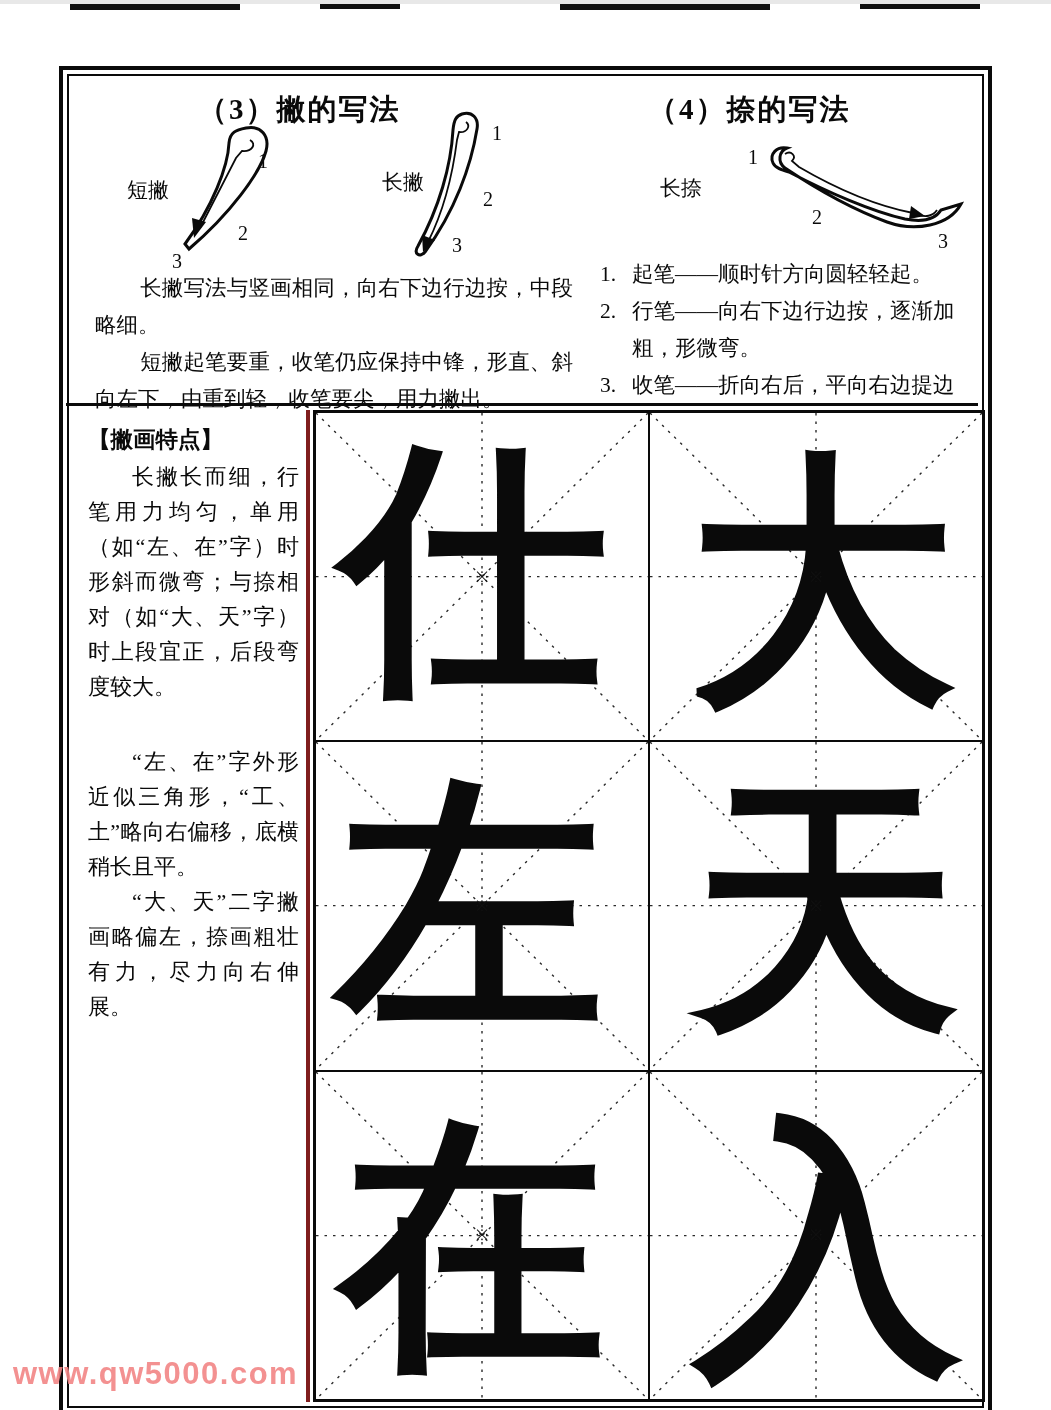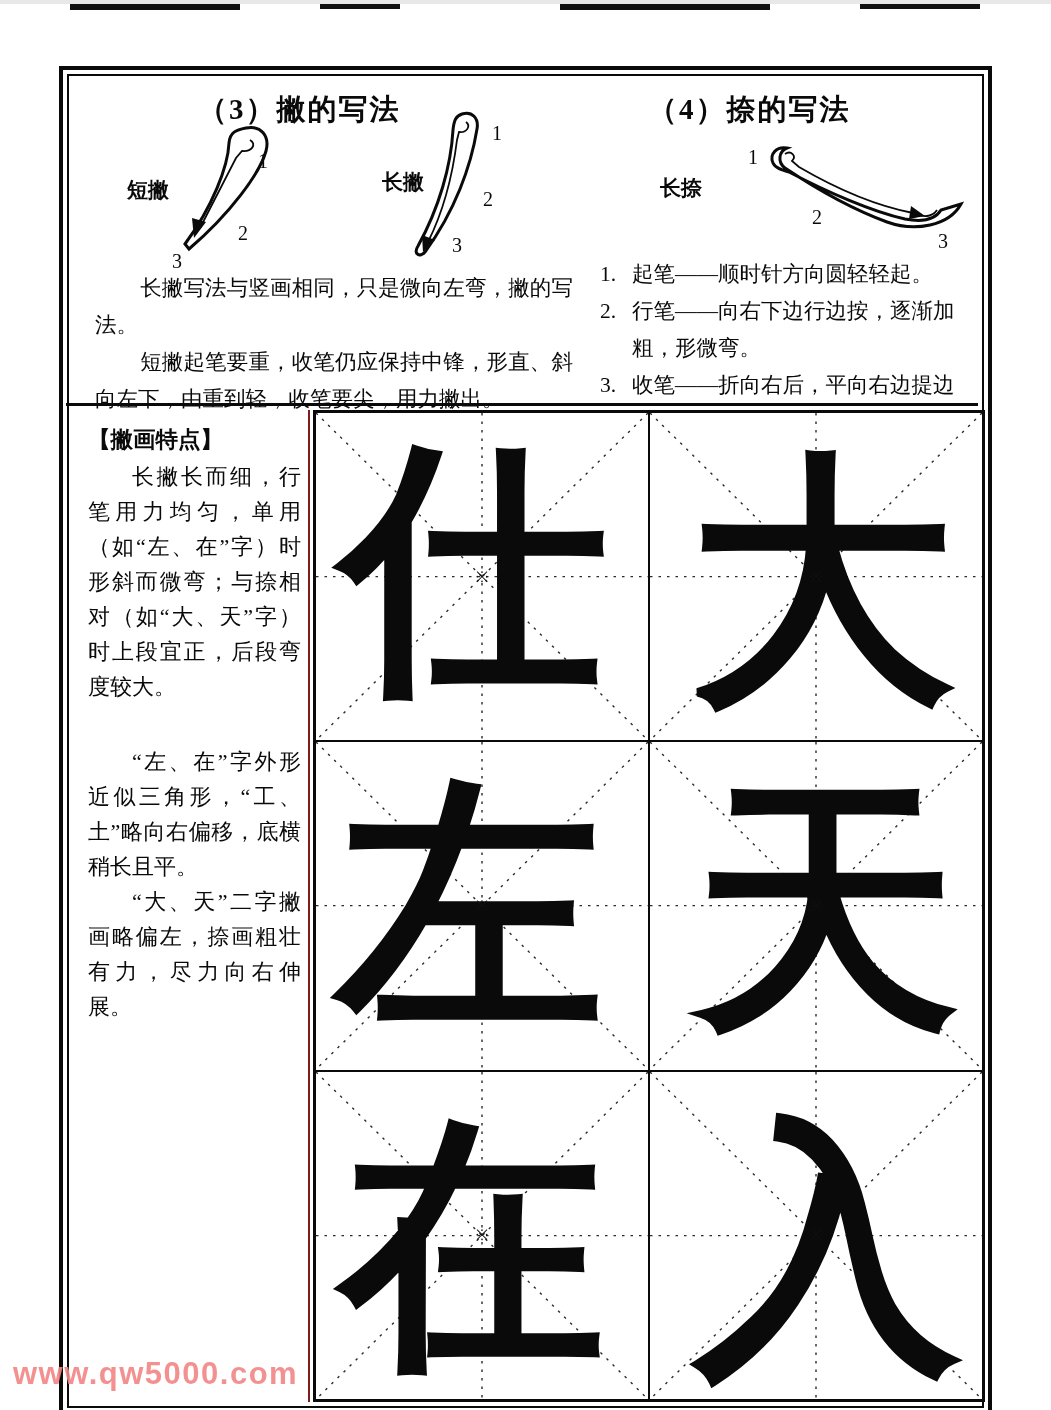--- a/index.html
+++ b/index.html
@@ -8,36 +8,36 @@
     font-family:"Liberation Serif","DejaVu Serif",serif;color:#0a0a0a;
     overflow:hidden;margin:4px auto;
   }
   
   .noise{position:absolute;background:#111;}
   
   .frame{position:absolute;left:59px;top:62px;width:925px;height:1342px;border:4px solid #0a0a0a;}
   .frame-inner{position:absolute;inset:4px;border:2px solid #0a0a0a;}
   
   .sec-title{position:absolute;font-size:29px;font-weight:bold;letter-spacing:2px;white-space:nowrap;}
-  .stroke-label{position:absolute;font-size:21px;font-weight:bold;white-space:nowrap;}
+  .stroke-label{position:absolute;font-size:21px;font-weight:normal;white-space:nowrap;}
   .step-num{position:absolute;font-size:20px;font-family:"Liberation Serif",serif;}
   .diagram{position:absolute;}
   .diagram path{fill:none;stroke:#0a0a0a;}
   .para-col{position:absolute;font-size:21.5px;line-height:37px;text-align:justify;}
   .para-col p{margin:0;text-indent:2.1em;}
   .na-list{position:absolute;font-size:21.5px;line-height:37px;}
   .na-item{display:flex;}
   .na-item .num{width:32px;flex:0 0 32px;}
   .na-item .txt{flex:1;}
   
   .h-divider{position:absolute;left:66px;top:399px;width:912px;border-top:3px solid #0a0a0a;}
   
   .sidebar{
     position:absolute;left:80px;top:406px;width:230px;height:992px;
-    border-right:2px solid #7f1d1d;box-sizing:border-box;
+    border-right:4px solid #7f1d1d;box-sizing:border-box;
     padding:12px 7px 0 8px;font-size:22px;line-height:35px;
   }
   .sb-heading{font-weight:bold;font-size:22.5px;margin:0 0 2px 0;white-space:nowrap;}
   .sb-block p{margin:0;text-indent:2em;text-align:justify;}
   .sb-gap1{margin-top:42px;}
   .sb-gap2{margin-top:40px;}
   
   .grid{
     position:absolute;left:313px;top:406px;width:672px;height:992px;
     display:grid;grid-template-columns:1fr 1fr;grid-template-rows:1fr 1fr 1fr;
@@ -94,21 +94,21 @@
   <svg class="diagram" style="left:408px;top:104px;" width="82" height="152" viewBox="0 0 82 152">
     <path d="M54,6 C64,3 71,10 69,21 C63,58 47,103 17,144 C12,150 5,146 10,138 C31,100 43,58 45,22 C46,12 48,8 54,6 Z" stroke-width="3"></path>
     <path d="M58,14 C63,18 59,25 51,24 L49,32 C44,72 33,108 20,134" stroke-width="1.8"></path>
     <polygon points="15,144 27,132 14,127" fill="#0a0a0a" stroke="none"></polygon>
   </svg>
   <span class="step-num" style="left:492px;top:118px;">1</span>
   <span class="step-num" style="left:483px;top:184px;">2</span>
   <span class="step-num" style="left:452px;top:230px;">3</span>
 
   <div class="para-col" style="left:95px;top:266px;width:478px;">
-    <p>长撇写法与竖画相同，只是微向左弯，撇的写法。</p>
+    <p>长撇写法与竖画相同，向右下边行边按，中段略细。</p>
     <p>短撇起笔要重，收笔仍应保持中锋，形直、斜向左下，由重到轻，收笔要尖，用力撇出。</p>
   </div>
 
   <div class="sec-title" style="left:648px;top:86px;">（4）捺的写法</div>
 
   <div class="stroke-label" style="left:660px;top:170px;">长捺</div>
 
   <svg class="diagram" style="left:765px;top:136px;" width="200" height="104" viewBox="0 0 200 104">
     <path d="M22,8 C12,6 4,14 8,23 C10,28 17,30 24,32 C62,52 108,72 140,79 C156,82 170,80 176,70 L196,64 C184,86 150,92 122,82 C84,68 44,44 20,28 C12,22 14,11 22,8 Z" stroke-width="3"></path>
     <path d="M20,14 C26,10 32,16 27,21 L34,27 C70,48 112,66 148,73" stroke-width="1.8"></path>

